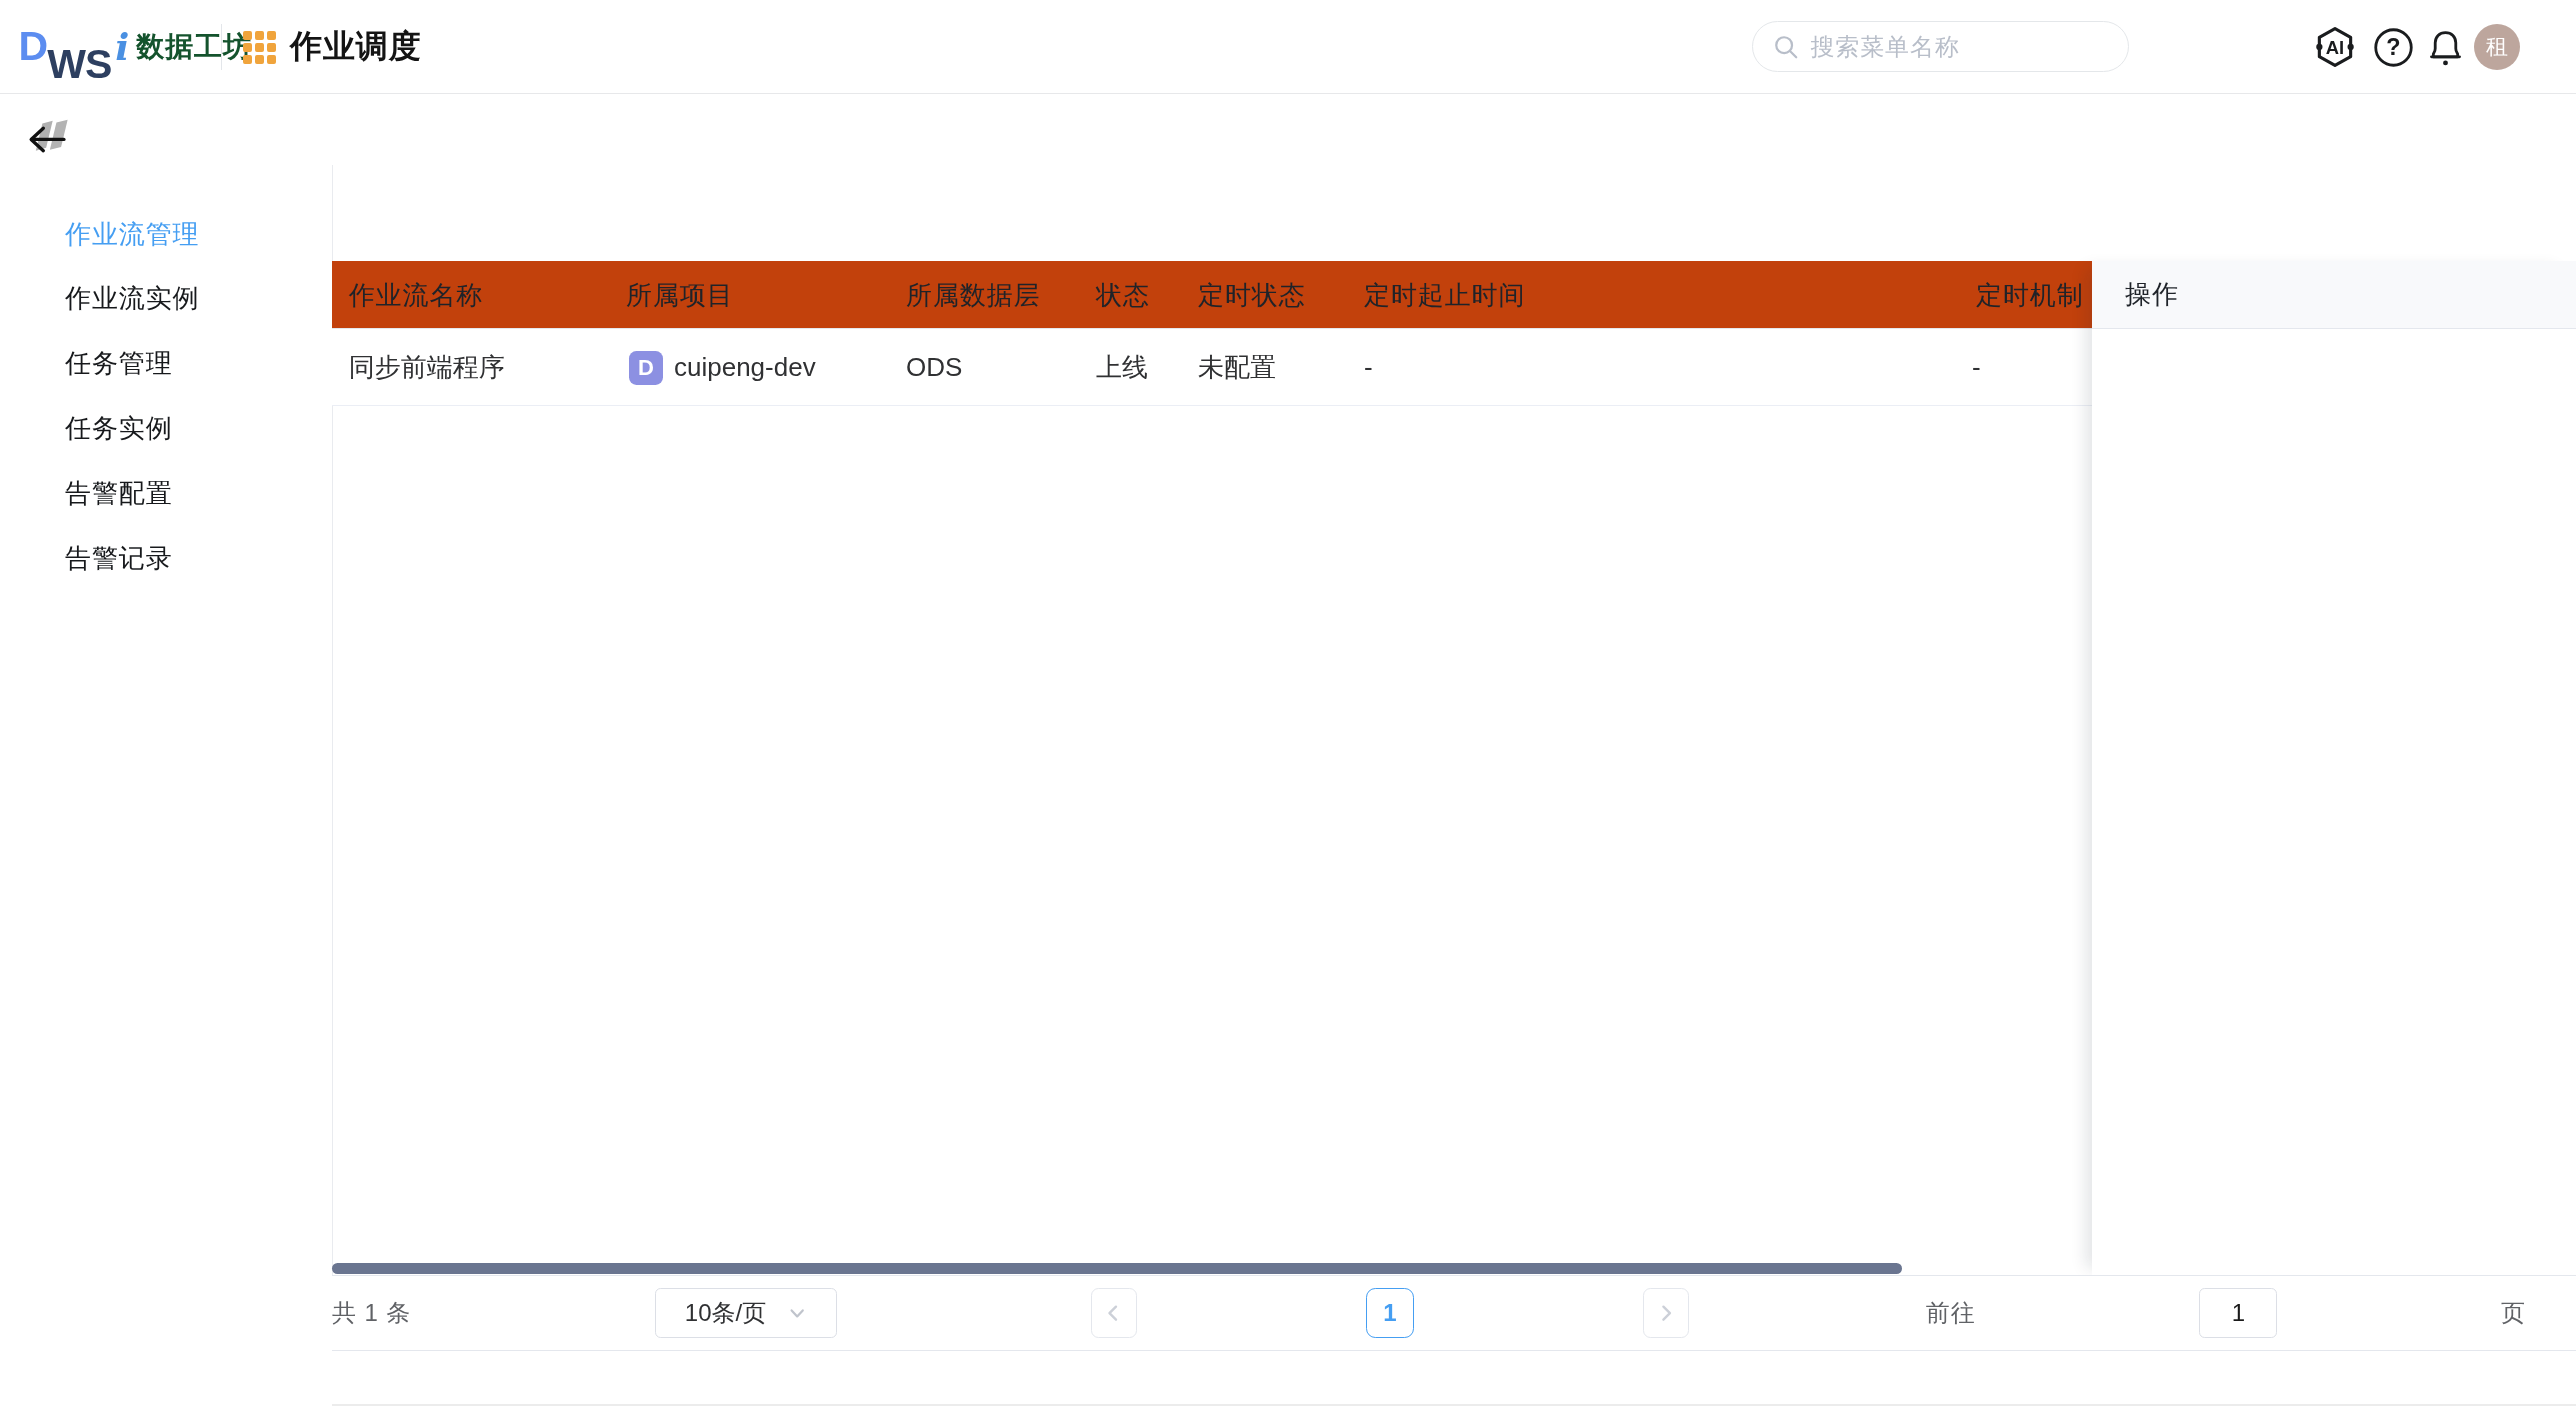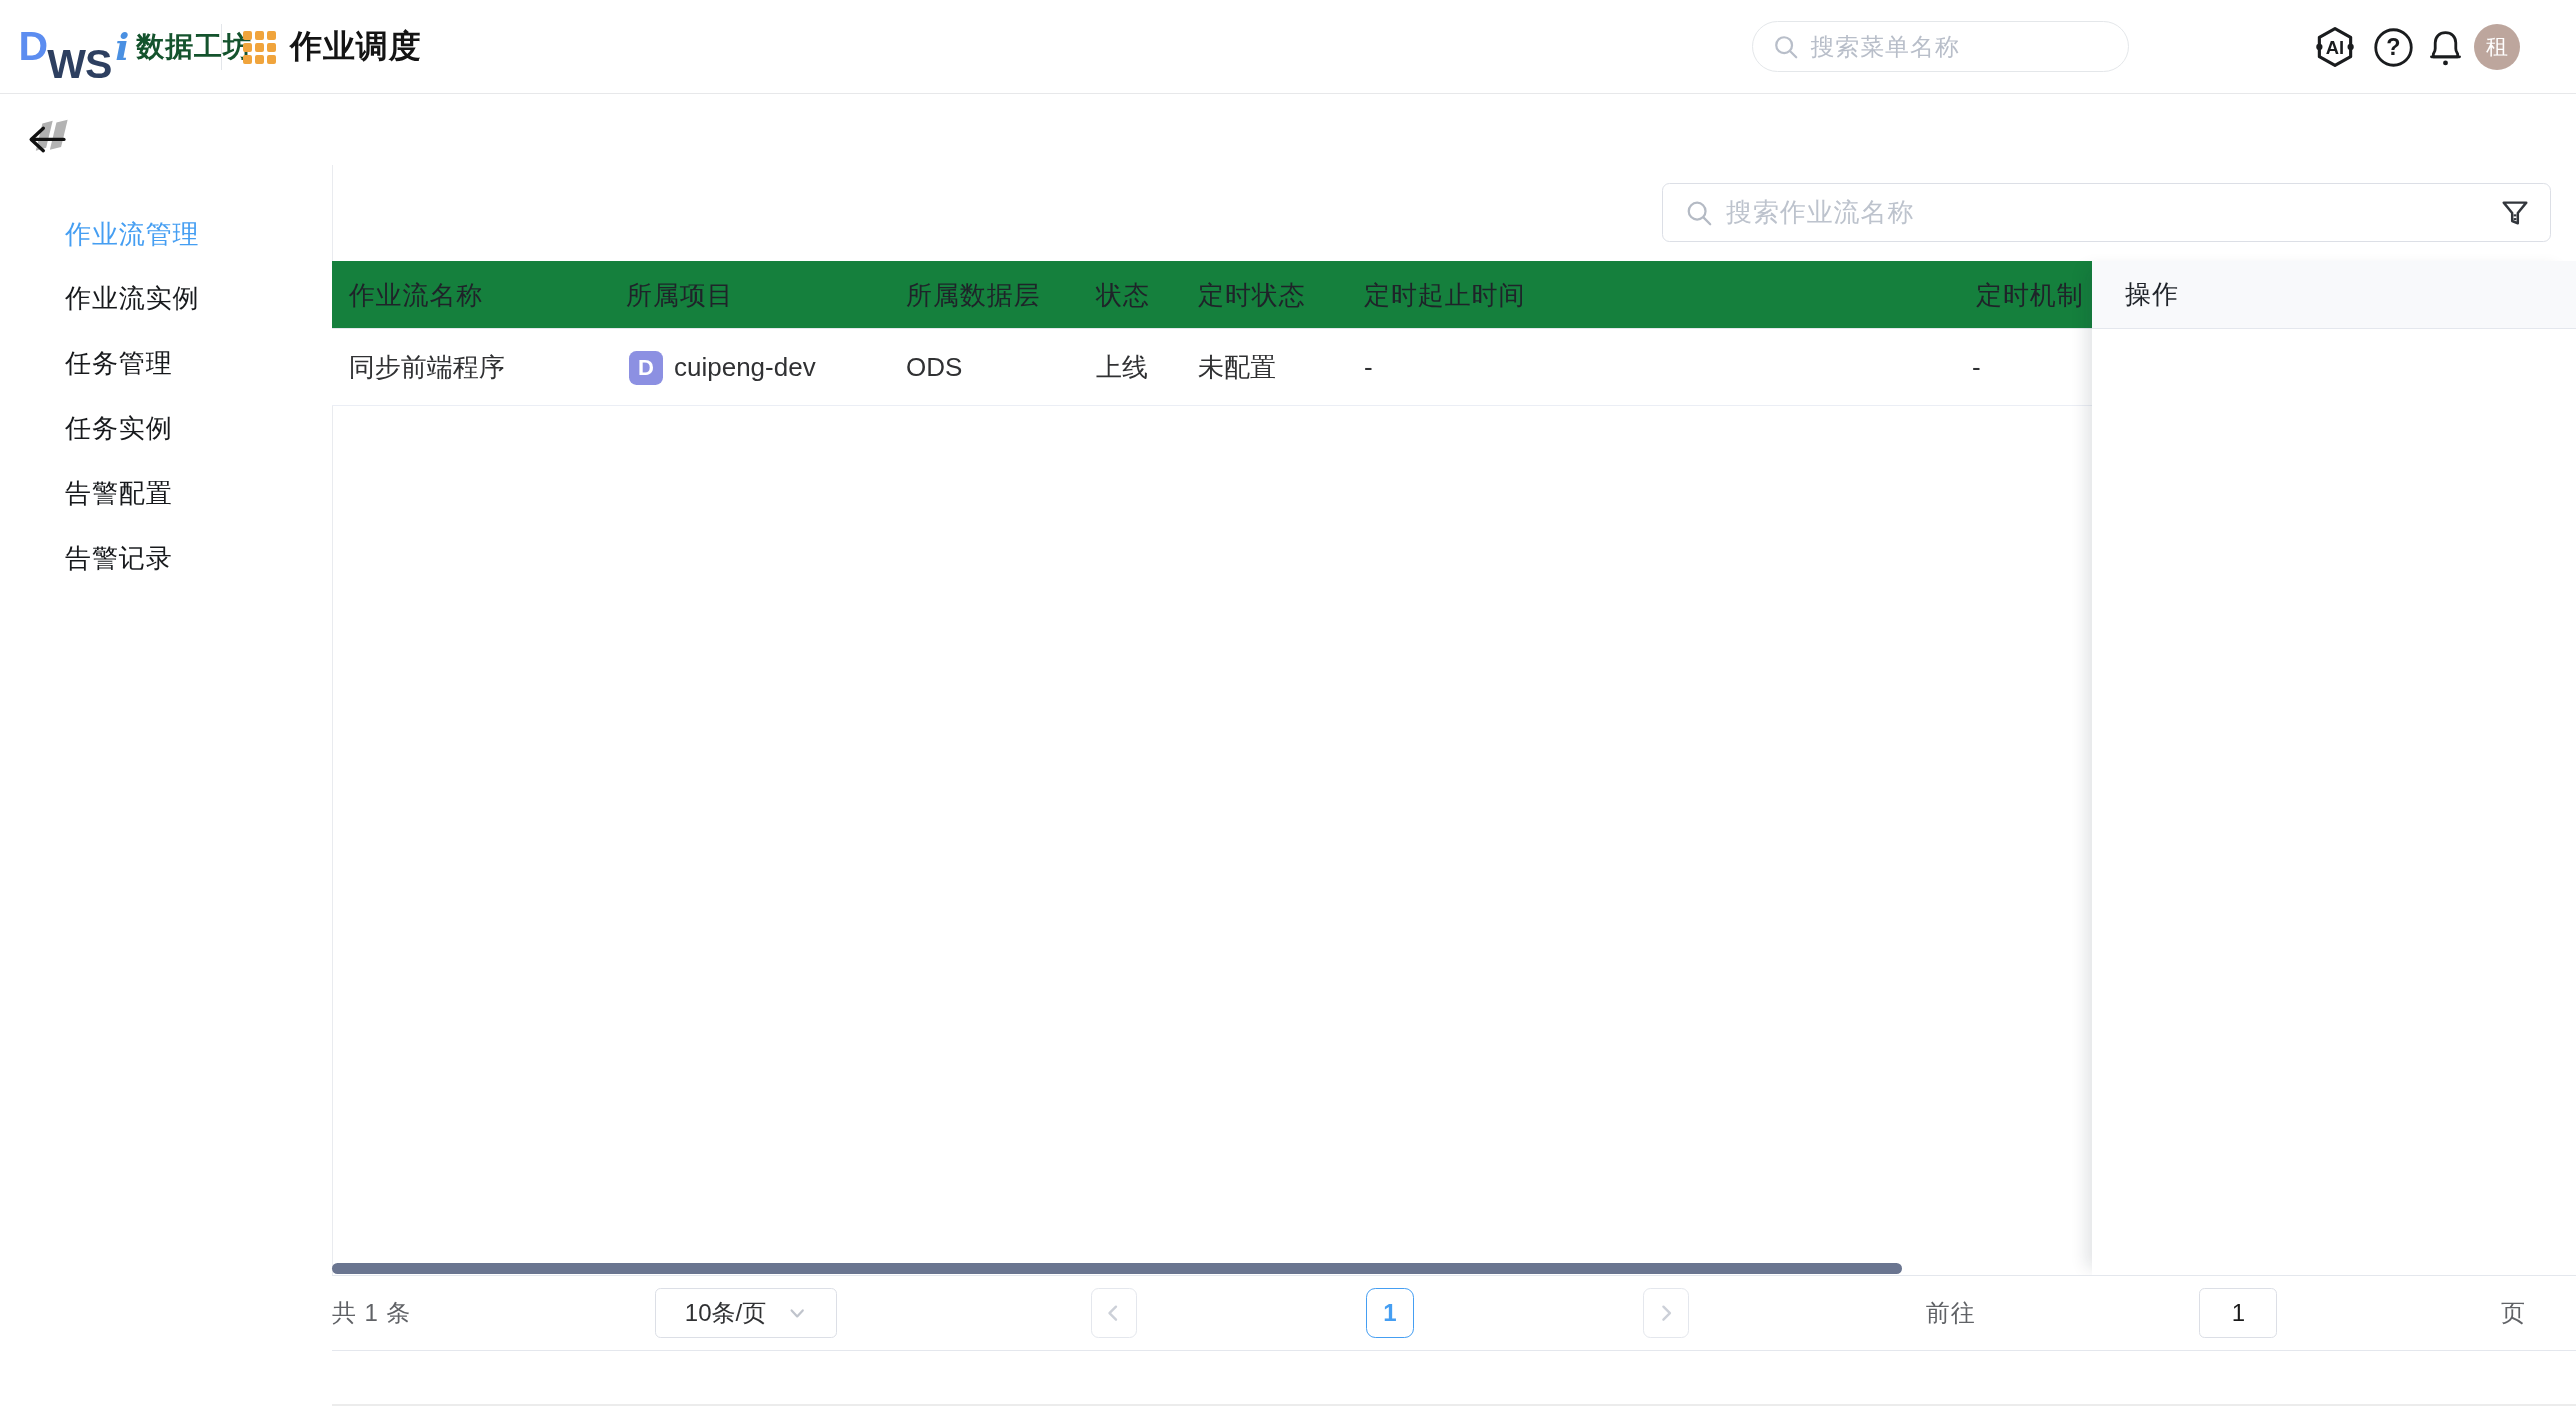--- a/index.html
+++ b/index.html
@@ -46,21 +46,21 @@
 
   .flt-search { position:absolute; left:1662px; top:183px; width:889px; height:59px;
                 border:1.4px solid #dcdfe6; border-radius:7.4px; background:#fff;
                 display:flex; align-items:center; }
   .flt-search svg.mag { margin-left:22px; }
   .flt-search .ph { font-size:26px; color:#bdc3cd; margin-left:13px; letter-spacing:0.9px; flex:1; }
   .funnel-btn { margin-right:18.6px; display:flex; align-items:center; cursor:pointer; }
 
   
   .thead { position:absolute; left:332px; top:261px; width:2244px; height:68px;
-           background:#15803d; border-bottom:0.9px solid #e4e7ed; }
+           background:#c2410c; border-bottom:0.9px solid #e4e7ed; }
   .thead span { position:absolute; top:0; height:68px; display:flex; align-items:center;
                 font-size:26px; font-weight:500; color:#1f2329; letter-spacing:0.9px; }
   .trow { position:absolute; left:332px; top:329px; width:2244px; height:77px;
           background:#fff; border-bottom:0.9px solid #ebeef5; }
   .trow .cell { position:absolute; top:0; height:77px; display:flex; align-items:center;
                 font-size:26px; color:#303133; }
   .link-blue { color:#459ef2; cursor:pointer; }
   .status-green { color:#54cb96; }
   .proj-badge { width:34px; height:34px; border-radius:7.4px; background:#8c90e2; color:#fff;
                 font-size:22px; font-weight:600; display:flex; align-items:center; justify-content:center;
@@ -174,34 +174,20 @@
 
   <div class="side-item active" style="top:216px">作业流管理</div>
   <div class="side-item" style="top:280px">作业流实例</div>
   <div class="side-item" style="top:345px">任务管理</div>
   <div class="side-item" style="top:410px">任务实例</div>
   <div class="side-item" style="top:475px">告警配置</div>
   <div class="side-item" style="top:540px">告警记录</div>
 
   <div class="panel-border"></div>
 
-  <div class="flt-search">
-    <svg class="mag" width="28" height="28" viewBox="0 0 30 30">
-      <circle cx="13" cy="13" r="9" fill="none" stroke="#b4bac4" stroke-width="2.4"></circle>
-      <line x1="20" y1="20" x2="27" y2="27" stroke="#b4bac4" stroke-width="2.4" stroke-linecap="round"></line>
-    </svg>
-    <span class="ph">搜索作业流名称</span>
-    <span class="funnel-btn">
-      <svg width="32" height="32" viewBox="0 0 34 34">
-        <path d="M5 6 L29 6 L20 17 L20 28 L14 25.5 L14 17 Z" fill="none" stroke="#32363c" stroke-width="2.6" stroke-linejoin="round"></path>
-        <line x1="15.5" y1="19.5" x2="18.5" y2="19.5" stroke="#32363c" stroke-width="2.2"></line>
-        <line x1="15.5" y1="23.5" x2="18.5" y2="23.5" stroke="#32363c" stroke-width="2.2"></line>
-      </svg>
-    </span>
-  </div>
 
   <div class="thead">
     <span style="left:16.7px">作业流名称</span>
     <span style="left:294px">所属项目</span>
     <span style="left:574px">所属数据层</span>
     <span style="left:764px">状态</span>
     <span style="left:866px">定时状态</span>
     <span style="left:1032px">定时起止时间</span>
     <span style="left:1644px">定时机制</span>
   </div>

